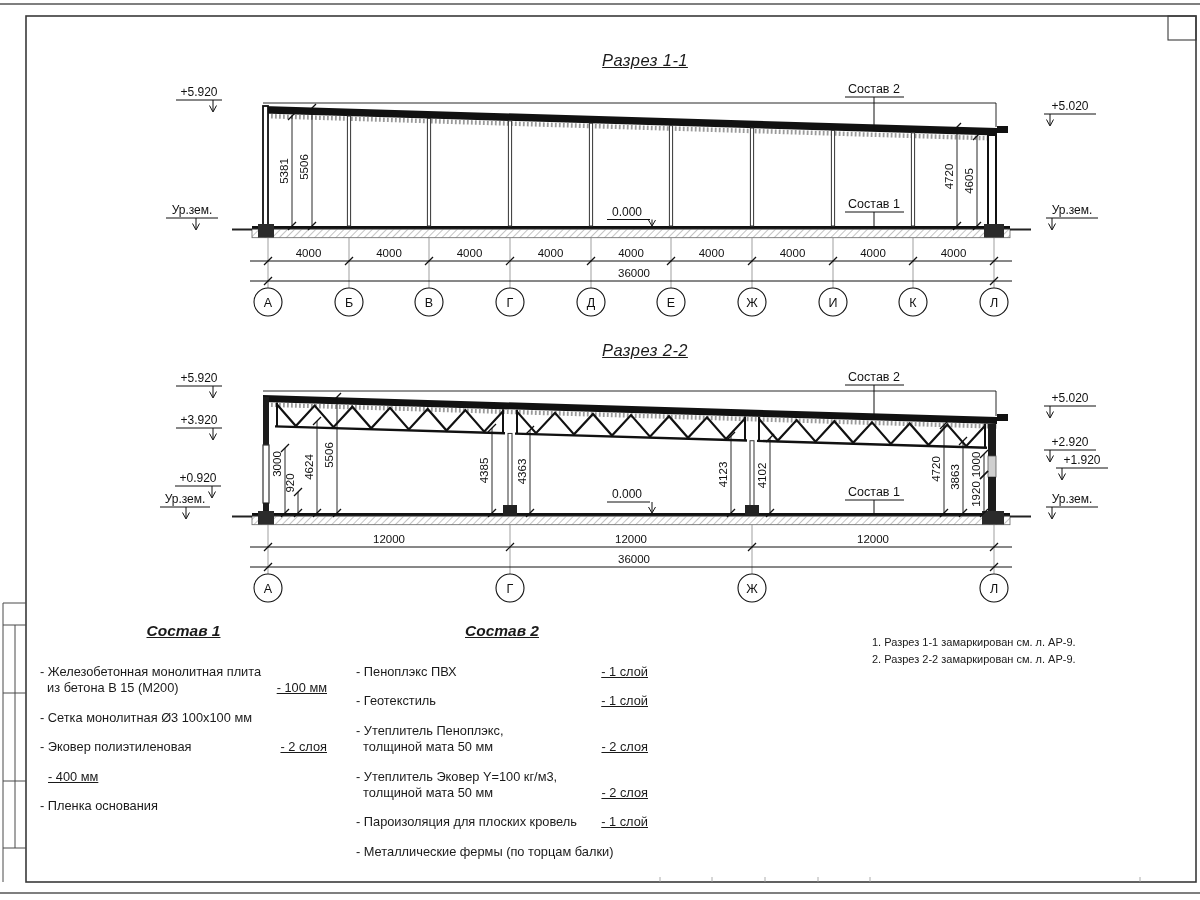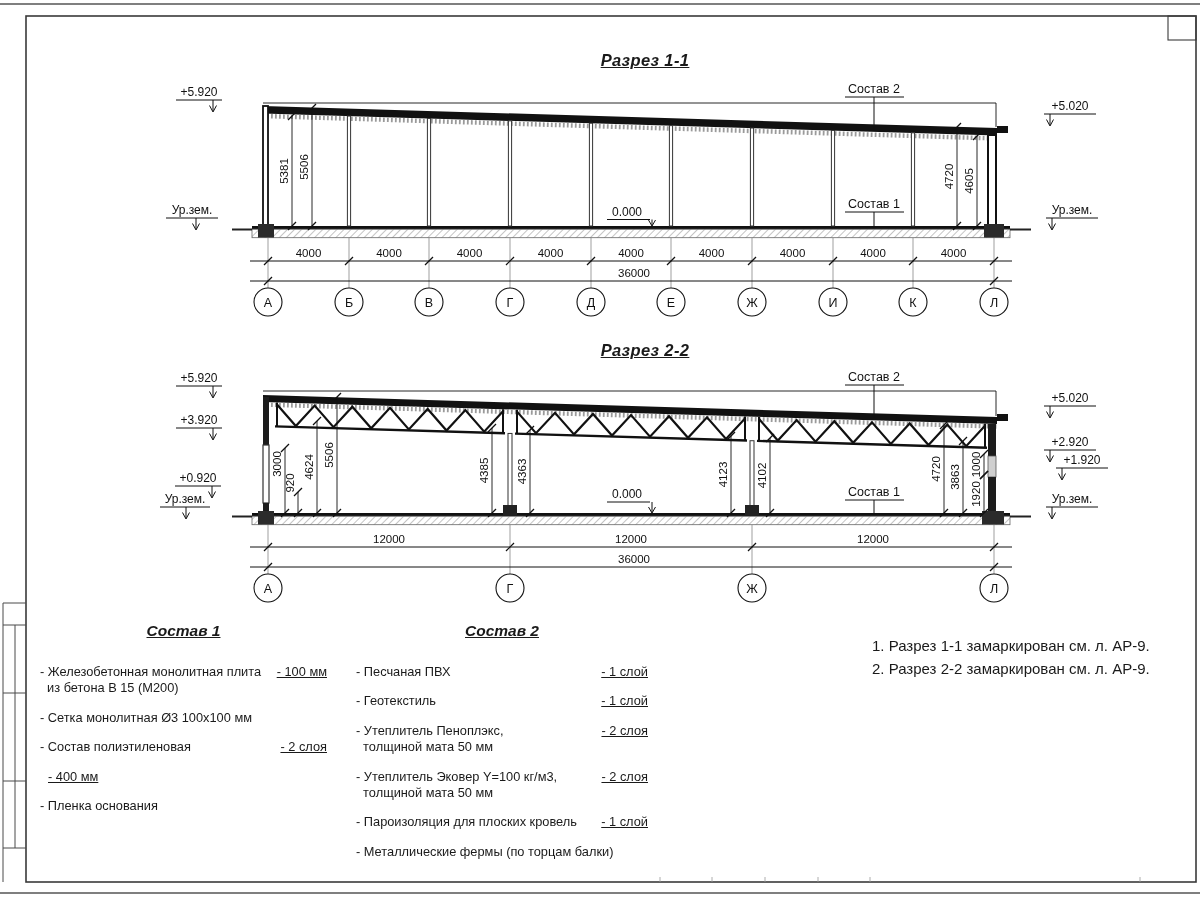--- a/index.html
+++ b/index.html
@@ -1,28 +1,28 @@
 <!DOCTYPE html>
 <html><head>
 <meta charset="utf-8">
 <style>
   html,body{margin:0;padding:0;}
   body{width:1200px;height:900px;position:relative;background:#fff;
        font-family:"Liberation Sans",sans-serif;color:#1a1a1a;overflow:hidden;}
   .abs{position:absolute;}
-  .sec-title{font-style:italic;font-weight:bold;font-size:16.5px;text-decoration:underline;
+  .sec-title{font-style:italic;font-weight:normal;font-size:16.5px;text-decoration:underline;
              text-align:center;width:200px;letter-spacing:.4px;}
   .comp{font-size:12.8px;}
   .comp-title{font-style:italic;font-weight:bold;font-size:15.5px;text-decoration:underline;
               text-align:center;margin-bottom:24px;}
-  .comp-row{display:flex;justify-content:space-between;
+  .comp-row{display:flex;justify-content:space-between;align-items:flex-end;
             margin-bottom:13px;line-height:1.28;}
   .comp-text{white-space:pre-line;}
   .comp-qty{white-space:nowrap;padding-left:8px;text-decoration:underline;}
-  .notes{font-size:15px;line-height:1.55;}
+  .notes{font-size:11px;line-height:1.55;}
   svg text{fill:#111;}
 </style>
 </head>
 <body>
 
 <svg id="cad" class="abs" style="left:0;top:0" width="1200" height="900">
   <defs>
     <pattern id="hatch" width="5" height="5" patternUnits="userSpaceOnUse" patternTransform="rotate(45 0 0)">
       <line x1="0" y1="0" x2="0" y2="5" stroke="#8a8a8a" stroke-width="1"></line>
     </pattern>
@@ -349,41 +349,41 @@
 &nbsp;&nbsp;из бетона В 15 (М200)</span>
         <span class="comp-qty">- 100 мм</span>
       </div>
 
       <div class="comp-row">
         <span class="comp-text">- Сетка монолитная Ø3 100х100 мм</span>
         <span class="comp-qty"></span>
       </div>
 
       <div class="comp-row">
-        <span class="comp-text">- Состав полиэтиленовая</span>
+        <span class="comp-text">- Эковер полиэтиленовая</span>
         <span class="comp-qty">-  2 слоя</span>
       </div>
 
       <div class="comp-row">
         <span class="comp-qty">- 400 мм</span>
       </div>
 
       <div class="comp-row">
         <span class="comp-text">- Пленка основания</span>
         <span class="comp-qty"></span>
       </div>
     </div>
 </div>
 
 <div class="abs comp" style="left:356px;top:622px;width:292px">
   <div class="comp-title">Состав 2</div>
   <div>
 
       <div class="comp-row">
-        <span class="comp-text">- Песчаная ПВХ</span>
+        <span class="comp-text">- Пеноплэкс ПВХ</span>
         <span class="comp-qty">- 1 слой</span>
       </div>
 
       <div class="comp-row">
         <span class="comp-text">- Геотекстиль</span>
         <span class="comp-qty">- 1 слой</span>
       </div>
 
       <div class="comp-row">
         <span class="comp-text">- Утеплитель Пеноплэкс,

